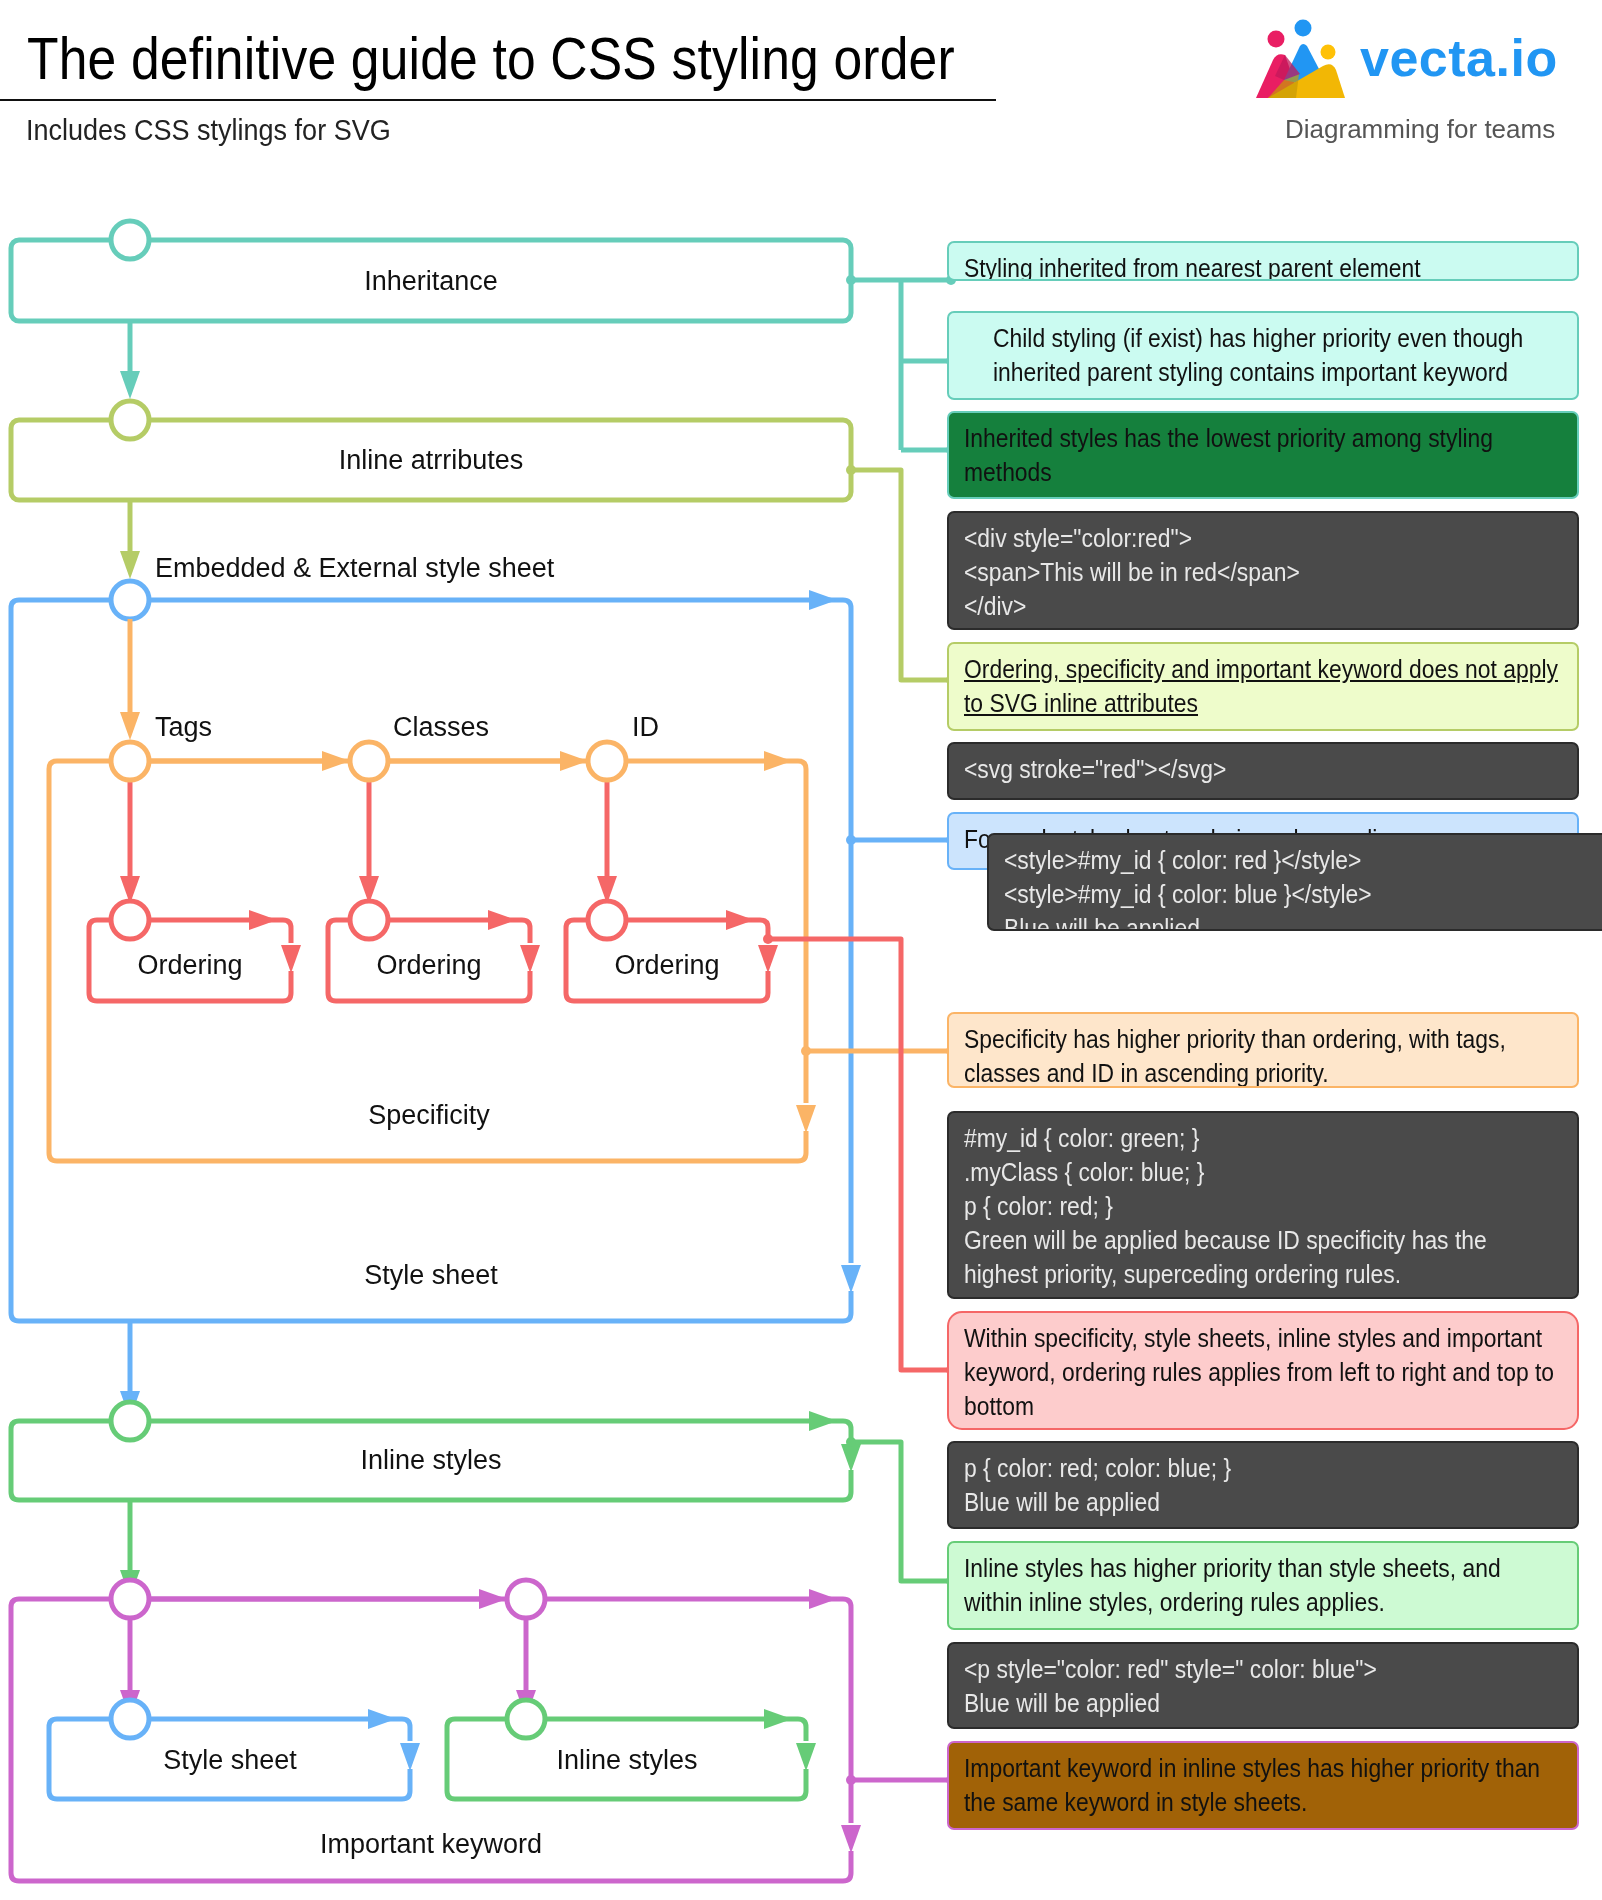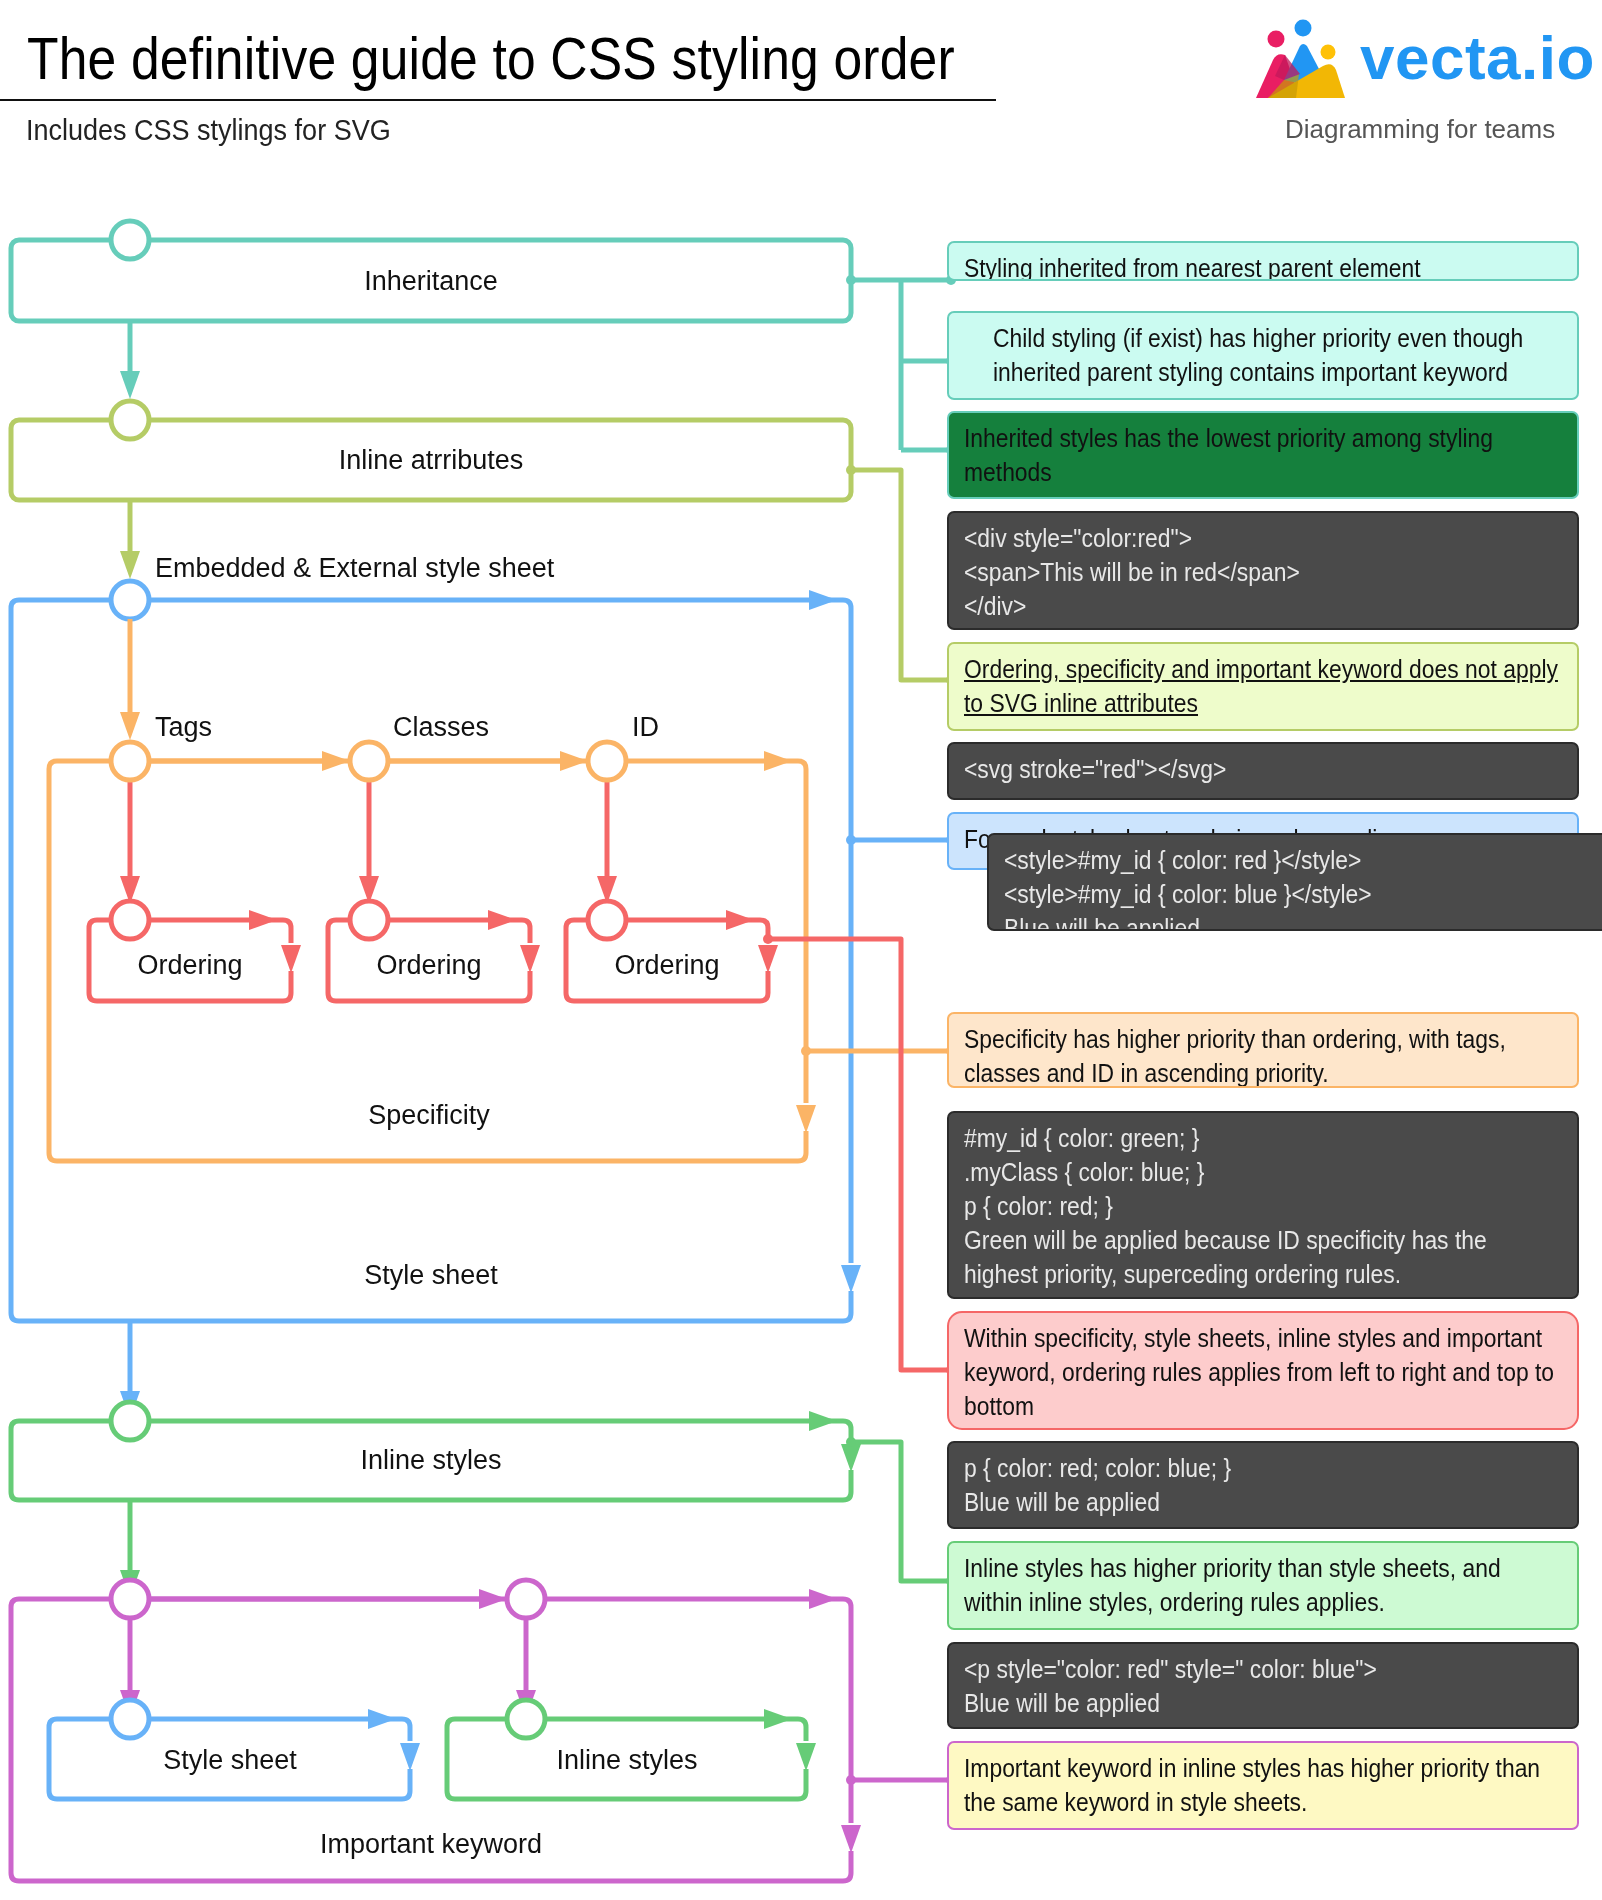--- a/index.html
+++ b/index.html
@@ -4,21 +4,21 @@
 <style>
   html, body { margin: 0; padding: 0; background: #ffffff; }
   body { width: 1602px; height: 1900px; position: relative; overflow: hidden;
          font-family: "Liberation Sans", "DejaVu Sans", sans-serif; color: #111; }
   .title { position: absolute; left: 27px; top: 24px; font-size: 60px; line-height: 70px;
            white-space: nowrap; transform-origin: 0 0; transform: scaleX(0.86); color: #000; letter-spacing: 0.2px; }
   .title-rule { position: absolute; left: 0; top: 99px; width: 996px; height: 2px; background: #111; }
   .subtitle { position: absolute; left: 26px; top: 112px; font-size: 30px; line-height: 36px;
               white-space: nowrap; transform-origin: 0 0; transform: scaleX(0.9); color: #222; }
   .logo { position: absolute; left: 1250px; top: 15px; width: 100px; height: 90px; }
-  .brand { position: absolute; left: 1360px; top: 28px; font-size: 62px; line-height: 60px; font-weight: bold;
+  .brand { position: absolute; left: 1360px; top: 28px; font-size: 52px; line-height: 60px; font-weight: bold;
            color: #2196F3; white-space: nowrap; letter-spacing: 0.5px; }
   .tagline { position: absolute; left: 1258px; top: 113px; font-size: 26px; line-height: 32px; color: #555;
              white-space: nowrap; margin-left: 27px; }
   #diagram { position: absolute; left: 0; top: 0; }
   .node-label { font-family: "Liberation Sans", sans-serif; font-size: 27px; fill: #111; }
   .card { position: absolute; left: 947px; width: 632px; box-sizing: border-box; border-radius: 7px;
           border: 2px solid; padding: 8px 14px 0 15px; font-size: 26px; line-height: 34px; overflow: hidden; }
   .card .txt { display: block; transform-origin: 0 0; transform: scaleX(0.88); width: 680px; white-space: pre-line; }
   .card.dark { background: #4a4a4a; border-color: #2b2b2b; color: #e8e8e8; }
 </style>
@@ -231,16 +231,16 @@
       <span class="txt">p { color: red; color: blue; }
 Blue will be applied</span>
     </div>
   <div class="card" style="top: 1541px; height: 89px; background: rgb(205, 250, 211); border-color: rgb(102, 204, 119);">
       <span class="txt">Inline styles has higher priority than style sheets, and within inline styles, ordering rules applies.</span>
     </div>
   <div class="card dark" style="top: 1642px; height: 87px;">
       <span class="txt">&lt;p style="color: red" style=" color: blue"&gt;
 Blue will be applied</span>
     </div>
-  <div class="card" style="top: 1741px; height: 89px; background: #fef9c3; border-color: rgb(204, 102, 204);">
+  <div class="card" style="top: 1741px; height: 89px; background: #a16207; border-color: rgb(204, 102, 204);">
       <span class="txt">Important keyword in inline styles has higher priority than the same keyword in style sheets.</span>
     </div>
 </div>
 
 </body></html>

